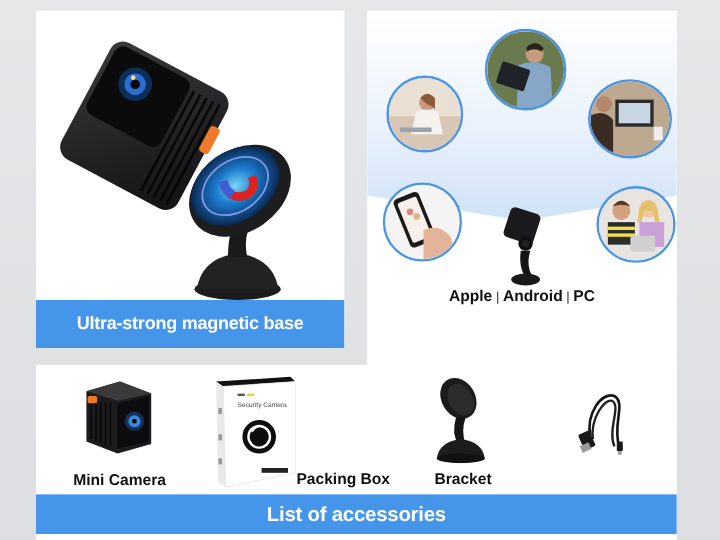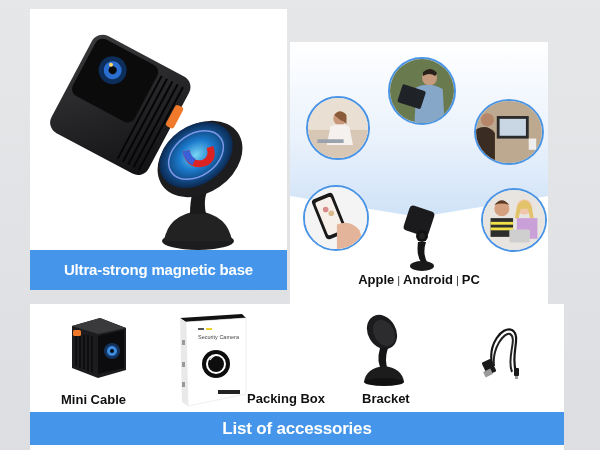--- a/index.html
+++ b/index.html
@@ -8,21 +8,21 @@
     background: linear-gradient(180deg, #e6e7e9 0%, #dcdee1 100%);
     font-family: "Liberation Sans", sans-serif;
     position: relative;
   }
   .panel {
     position: absolute;
     background: #ffffff;
     overflow: hidden;
   }
   #p-left  { left: 30px;  top: 9px;   width: 257px; height: 281px; }
-  #p-right { left: 290px; top: 9px;   width: 258px; height: 341px; margin-top: 33px; }
+  #p-right { left: 306px; top: 9px;   width: 258px; height: 341px; }
   #p-bottom{ left: 30px;  top: 304px; width: 534px; height: 146px; }
 
   .caption-bar {
     position: absolute; left: 0; right: 0;
     background: #4596ea;
     color: #ffffff;
     font-weight: bold;
     text-align: center;
     letter-spacing: -0.2px;
   }
@@ -189,21 +189,21 @@
         <line x1="20" y1="21" x2="20" y2="55"></line>
           <line x1="24" y1="21" x2="24" y2="57"></line>
         <line x1="28" y1="22" x2="28" y2="58"></line>
       </g>
       <path d="M34 22 L60 16 L60 54 L34 60 Z" fill="#0c0c0e"></path>
       <circle cx="48" cy="37" r="8" fill="#14325c"></circle>
         <circle cx="48" cy="37" r="5" fill="#3a8ae0"></circle>
         <circle cx="48" cy="37" r="2" fill="#0a0a0a"></circle>
       <rect x="9" y="16" width="8" height="6" rx="1.5" fill="#f07a2a"></rect>
     </svg>
-    <div class="acc-label" style="left:31px;top:88px;">Mini Cable</div>
+    <div class="acc-label" style="left:31px;top:88px;">Mini Camera</div>
   </div>
 
   <div class="acc-item" style="left:310px;top:0;width:90px;height:108px;">
     <svg class="illus" style="left:18px;top:8px" width="50" height="74" viewBox="0 0 50 74">
       <ellipse cx="24" cy="20" rx="14" ry="18" transform="rotate(-30 24 20)" fill="#1b1b1d"></ellipse>
       <ellipse cx="26" cy="21" rx="10" ry="14" transform="rotate(-30 26 21)" fill="#2c2c2f"></ellipse>
       <path d="M22 36 q-4 14 2 22 l6 0 q-4 -10 0 -22z" fill="#151515"></path>
       <path d="M6 70 q2 -14 20 -16 q18 2 20 16 z" fill="#1c1c1c"></path>
       <ellipse cx="26" cy="70" rx="20" ry="4" fill="#111"></ellipse>
     </svg>

